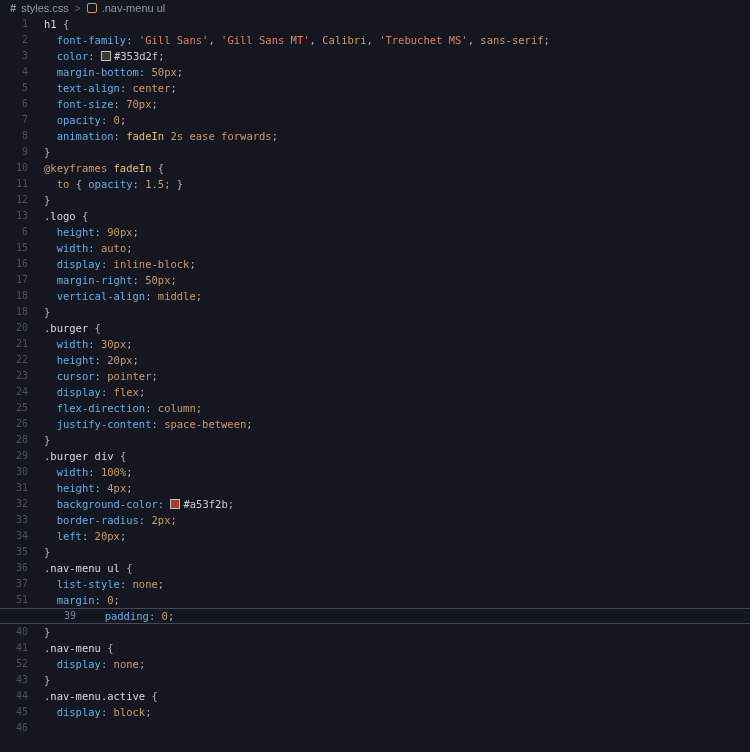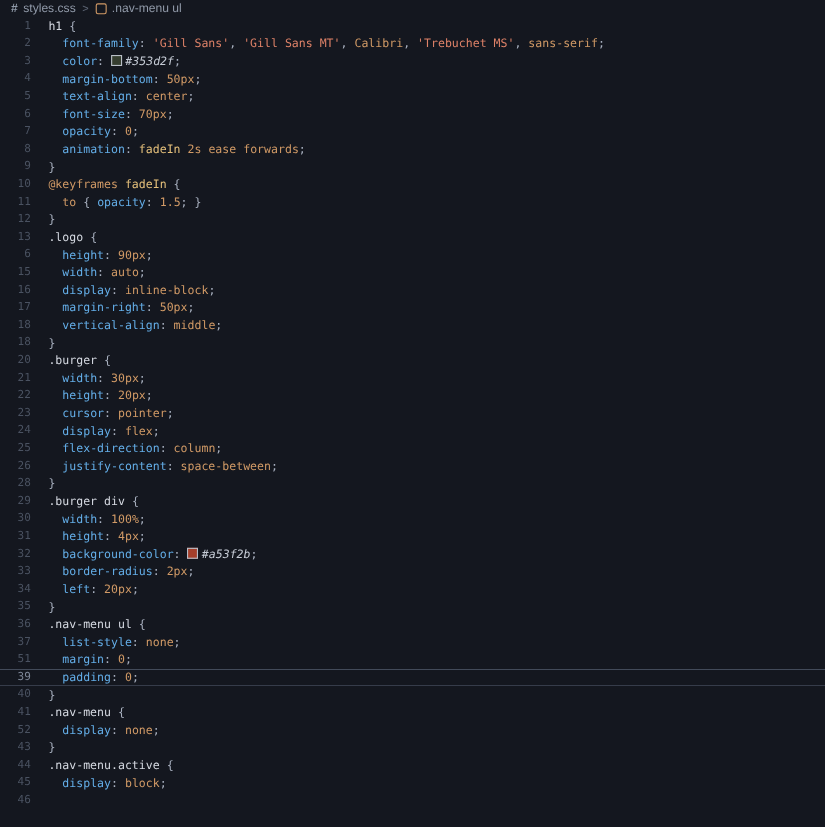--- a/index.html
+++ b/index.html
@@ -25,32 +25,33 @@
   .editor{position:absolute;top:16px;left:0;right:0;bottom:0;overflow:hidden;}
   .line{
     display:flex;height:16px;line-height:16px;font-size:10.5px;white-space:pre;
   }
   .line .num{
     flex:0 0 28px;text-align:right;color:var(--gutter);font-size:10px;
   }
   .line .content{padding-left:16px;}
   .line.active{
     box-shadow:inset 0 1px 0 var(--activeBorder), inset 0 -1px 0 var(--activeBorder);
+    padding-left:48px;
   }
   .line.active .num{color:var(--gutterActive);}
   .tok-pln{color:var(--text);}
   .tok-pun{color:var(--text);}
   .tok-sel{color:var(--selector);text-align:right;}
   .tok-prop{color:var(--property);}
   .tok-num{color:var(--number);}
   .tok-kw{color:var(--keyword);}
   .tok-str{color:var(--string);}
   .tok-at{color:var(--atRule);}
   .tok-fn{color:var(--fnName);}
-  .tok-hex{color:var(--hexText);font-style:italic;}
+  .tok-hex{color:var(--hexText);}
   .swatch{
     width:8px;height:8px;display:inline-block;margin-right:3px;
     border:1px solid var(--swatchBorder);transform:translateY(1px);
     cursor:pointer;
   }
 </style>
 </head>
 <body>
 
 <div class="window">

